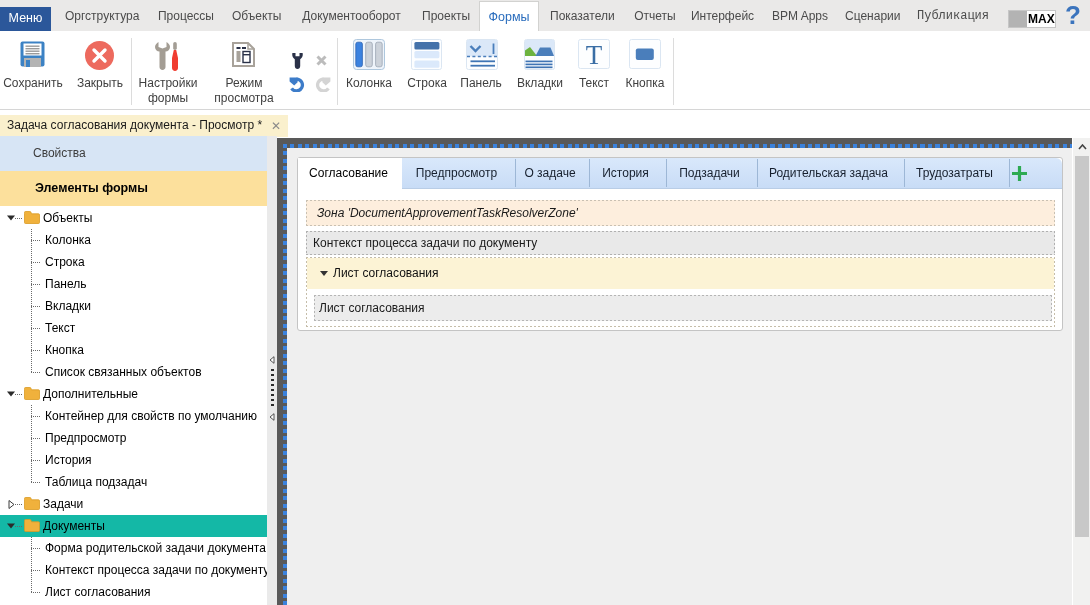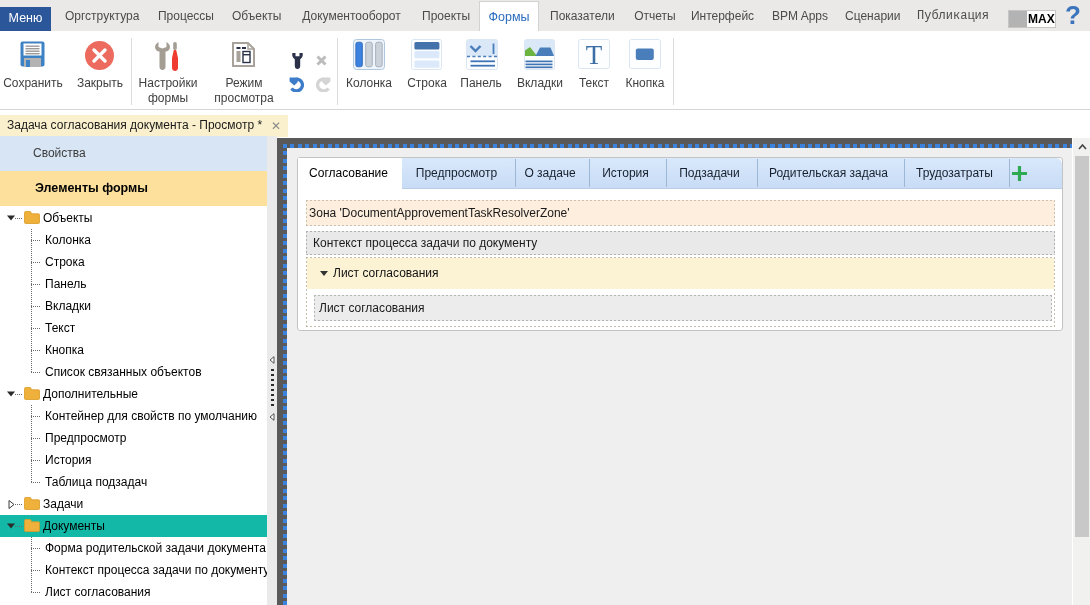--- a/index.html
+++ b/index.html
@@ -65,22 +65,22 @@
 #tabstrip { position:absolute; left:104px; top:0; right:0; height:31px;
   background:linear-gradient(#d9e8fb,#c8dcf6); border-top-right-radius:6px; border-bottom:1px solid #b9cde6; }
 .ftsep { position:absolute; top:1px; bottom:1px; width:1px; background:#9db7d6; }
 .ftab { position:absolute; top:0; height:31px; line-height:31px; font-size:12px; color:#17202e; text-align:center; }
 #activeTab { position:absolute; left:0; top:0; width:101px; height:31px; background:#fff;
   font-size:12px; color:#000; text-align:center; line-height:31px; z-index:2; }
 .dsh { border:1px solid transparent; background-repeat:no-repeat; background-origin:border-box; background-clip:border-box;
   background-size:100% 1px,100% 1px,1px 100%,1px 100%;
   background-position:0 0,0 100%,0 0,100% 0; }
 .frow { position:absolute; left:8px; width:749px; font-size:12px; color:#1a1a1a; }
-#frow1 { top:42px; height:26px; background-color:#fdeedd; line-height:24px; padding-left:2px;
-  background-image:repeating-linear-gradient(90deg,#c9c0b2 0 2px,transparent 2px 4px),repeating-linear-gradient(90deg,#c9c0b2 0 2px,transparent 2px 4px),repeating-linear-gradient(180deg,#c9c0b2 0 2px,transparent 2px 4px),repeating-linear-gradient(180deg,#c9c0b2 0 2px,transparent 2px 4px); }
+#frow1 { top:42px; height:26px; background-color:#fdeedd; line-height:24px; padding-left:10px;
+  background-image:repeating-linear-gradient(90deg,#c9c0b2 0 2px,transparent 2px 4px),repeating-linear-gradient(90deg,#c9c0b2 0 2px,transparent 2px 4px),repeating-linear-gradient(180deg,#c9c0b2 0 2px,transparent 2px 4px),repeating-linear-gradient(180deg,#c9c0b2 0 2px,transparent 2px 4px);font-style:italic; }
 #frow2 { top:73px; height:24px; background-color:#e9e9e9; line-height:22px; padding-left:6px;
   background-image:repeating-linear-gradient(90deg,#b0b0b0 0 2px,transparent 2px 4px),repeating-linear-gradient(90deg,#b0b0b0 0 2px,transparent 2px 4px),repeating-linear-gradient(180deg,#b0b0b0 0 2px,transparent 2px 4px),repeating-linear-gradient(180deg,#b0b0b0 0 2px,transparent 2px 4px); }
 #fpanel { top:99px; height:70px; background-color:#fff;
   background-image:repeating-linear-gradient(90deg,#c5bda9 0 2px,transparent 2px 4px),repeating-linear-gradient(90deg,#c5bda9 0 2px,transparent 2px 4px),repeating-linear-gradient(180deg,#c5bda9 0 2px,transparent 2px 4px),repeating-linear-gradient(180deg,#c5bda9 0 2px,transparent 2px 4px); }
 #fpanelHead { position:absolute; left:0; top:0; right:0; height:31px; background:#fcf3d5; font-size:12px; color:#111; line-height:31px; }
 #fpanelHead .arr { position:absolute; left:13px; top:13px; width:0; height:0;
   border-left:4px solid transparent; border-right:4px solid transparent; border-top:5px solid #333; }
 #frow4 { position:absolute; left:7px; top:37px; width:738px; height:26px; background-color:#ececec;
   line-height:24px; padding-left:4px; font-size:12px; border:1px solid transparent; background-repeat:no-repeat; background-origin:border-box; background-clip:border-box;
   background-size:100% 1px,100% 1px,1px 100%,1px 100%; background-position:0 0,0 100%,0 0,100% 0;

